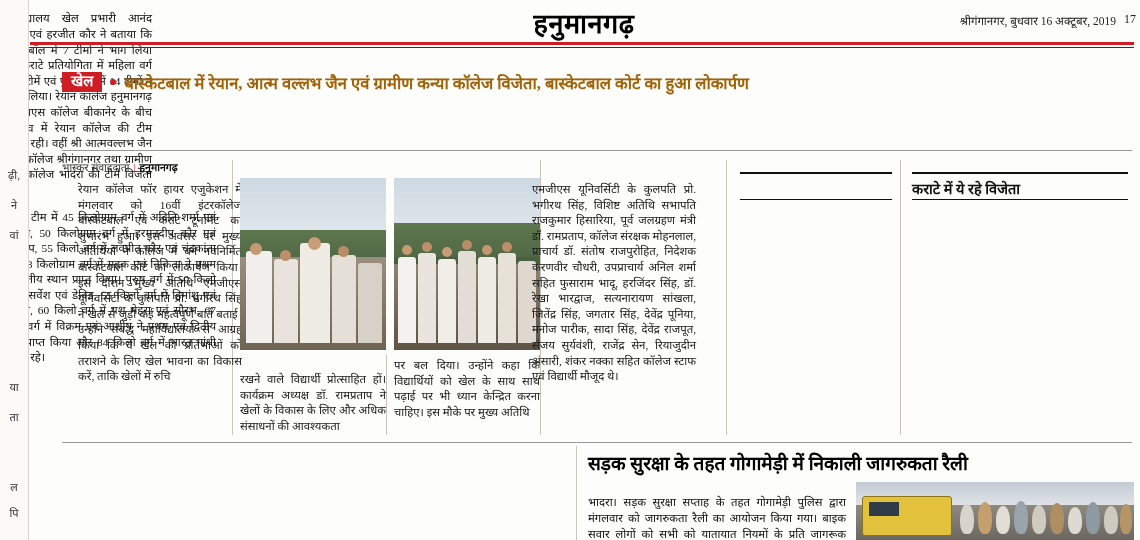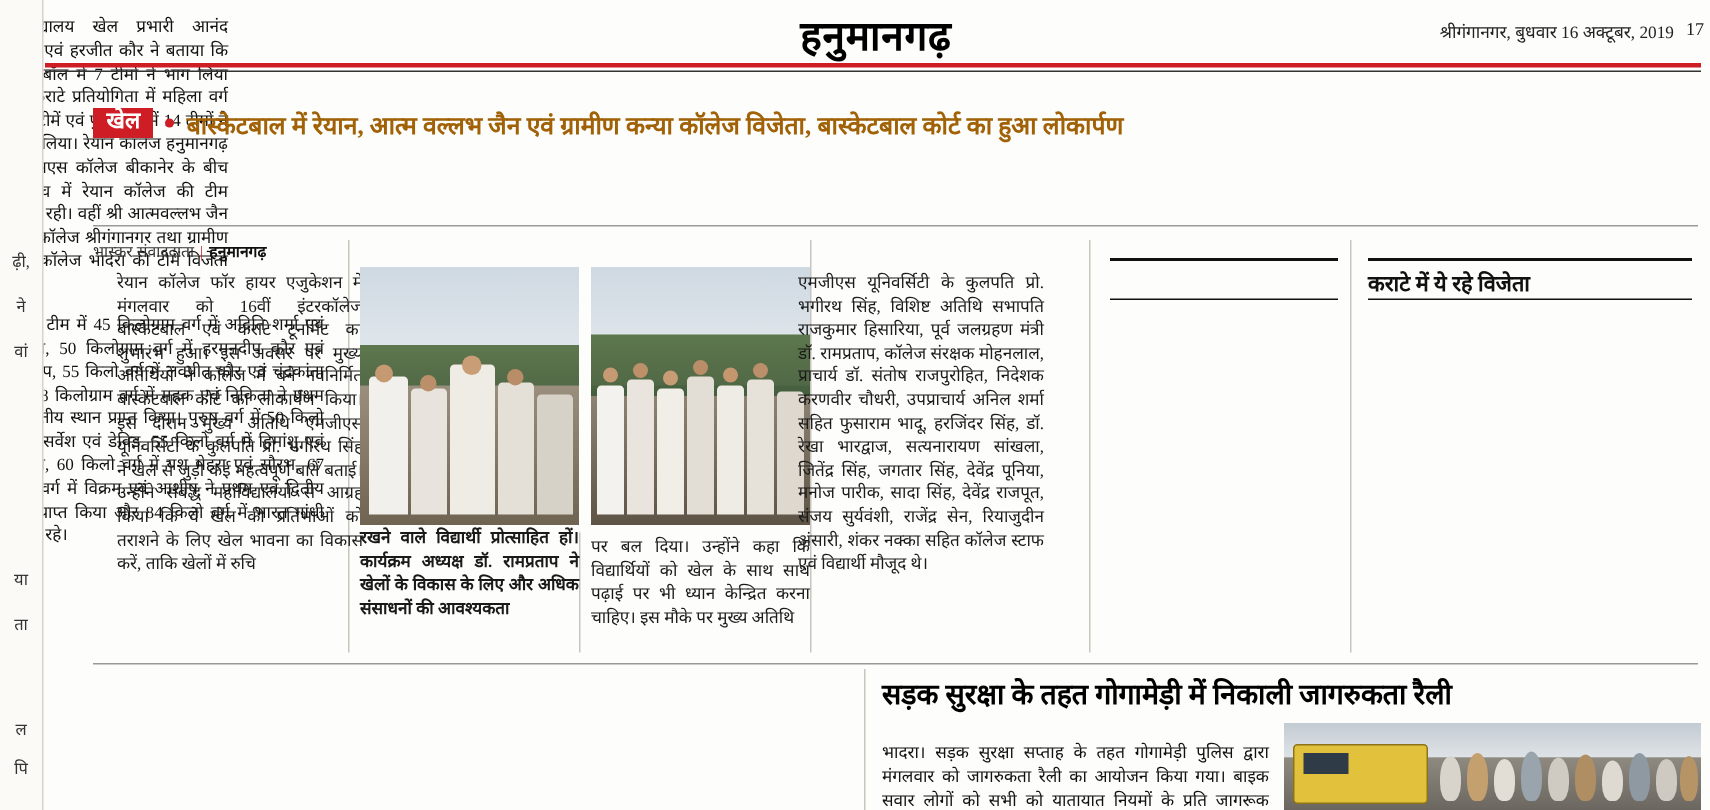--- a/index.html
+++ b/index.html
@@ -145,21 +145,21 @@
   .col {
     position: absolute;
     font-size: 11.4px;
     line-height: 15.6px;
     text-align: justify;
     color: #1a1a1a;
   }
   .col p { margin: 0; }
 
   #col1 { left: 78px; top: 182px; width: 164px; }
-  #col2 { left: 240px; top: 352px; width: 146px; font-weight: bold; }
+  #col2 { left: 240px; top: 372px; width: 146px; }
   #col3 { left: 394px; top: 358px; width: 146px; }
   #col4 { left: 532px; top: 182px; width: 164px; }
 
   
   .vsep {
     position: absolute;
     width: 1px;
     background: #c9c5bd;
   }
 

